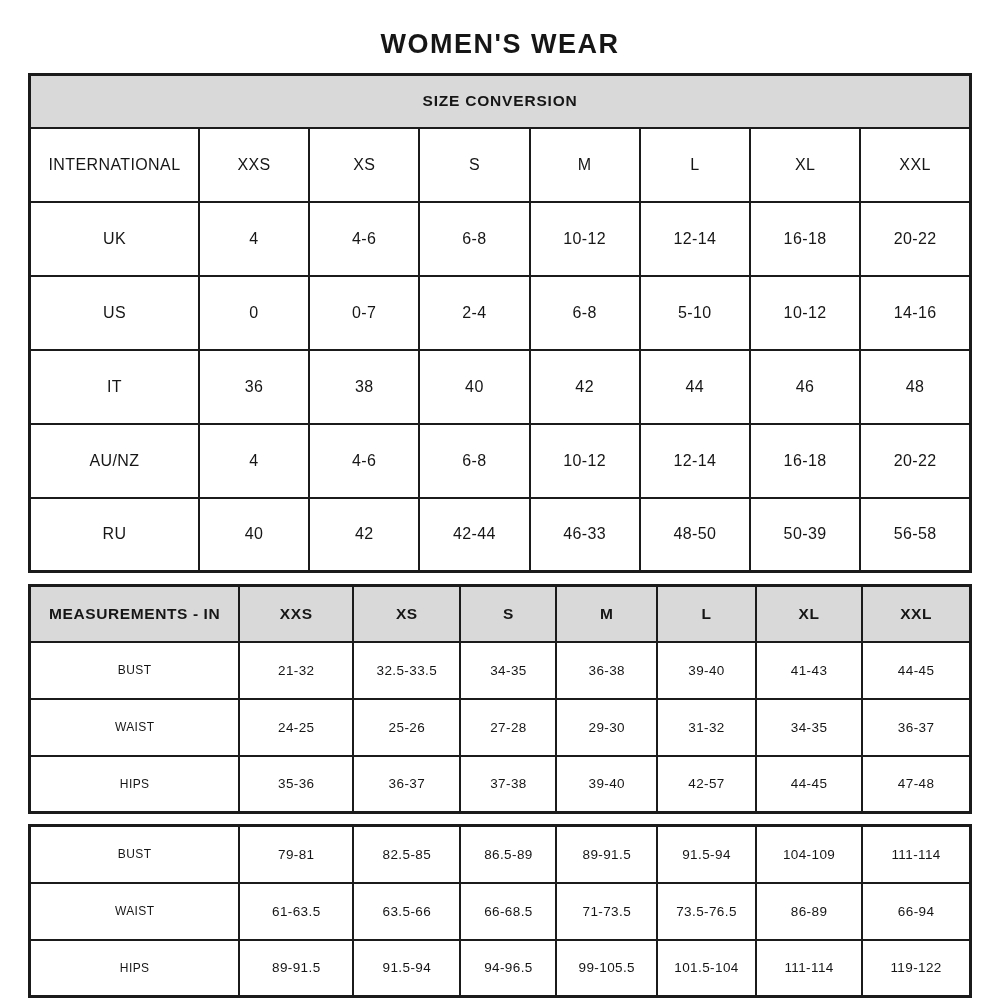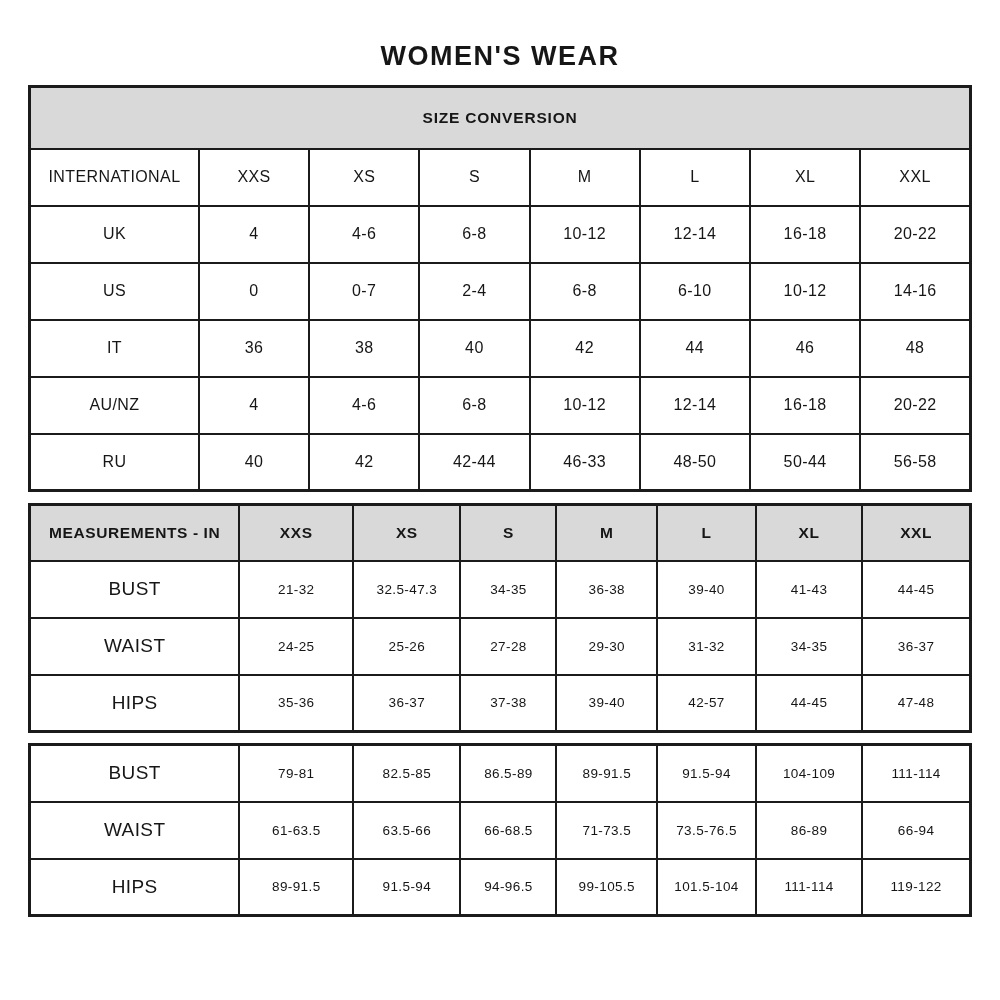--- a/index.html
+++ b/index.html
@@ -7,21 +7,21 @@
     padding: 0;
     background: #ffffff;
     width: 1000px;
     height: 1000px;
     overflow: hidden;
     font-family: "Liberation Sans", sans-serif;
     color: #161616;
   }
   .sheet {
     width: 944px;
-    margin: 12px auto;
+    margin: 0 auto;
     padding-top: 26px;
   }
   .page-title {
     text-align: center;
     font-size: 27px;
     font-weight: 700;
     letter-spacing: 1.5px;
     margin: 2px 0 13px 0;
     line-height: 32px;
   }
@@ -35,42 +35,42 @@
     text-align: center;
     vertical-align: middle;
     padding: 0 2px;
     overflow: hidden;
     letter-spacing: 0.4px;
   }
   table { border: 3px solid #1b1b1b; }
 
   
   .t1 { margin-bottom: 11px; }
-  .t1 tr { height: 57px; }
-  .t1 tr.banner-row { height: 62px; }
+  .t1 tr { height: 74px; }
+  .t1 tr.banner-row { height: 53px; }
   .t1 .banner-cell {
     background: #d9d9d9;
     font-weight: 700;
     font-size: 15.5px;
     letter-spacing: 0.8px;
   }
   .t1 td { font-size: 16px; }
 
   
   .meas { margin-bottom: 10px; }
   .meas tr { height: 57px; }
   .meas tr.head-row { height: 56px; }
   .meas tr.head-row td {
     background: #d9d9d9;
     font-weight: 700;
     font-size: 15.5px;
     letter-spacing: 0.6px;
   }
   .meas td { font-size: 13.5px; }
-  .meas td.row-label { font-size: 19px; }
+  .meas td.row-label { font-size: 12px; }
 </style>
 </head>
 <body>
 
 <div class="sheet">
 
   <h1 class="page-title">WOMEN'S WEAR</h1>
 
   <table class="t1">
     <colgroup>
@@ -106,21 +106,21 @@
           <td>12-14</td>
           <td>16-18</td>
           <td>20-22</td>
         </tr>
         <tr>
           <td class="row-label">US</td>
           <td>0</td>
           <td>0-7</td>
           <td>2-4</td>
           <td>6-8</td>
-          <td>6-10</td>
+          <td>5-10</td>
           <td>10-12</td>
           <td>14-16</td>
         </tr>
         <tr>
           <td class="row-label">IT</td>
           <td>36</td>
           <td>38</td>
           <td>40</td>
           <td>42</td>
           <td>44</td>
@@ -137,21 +137,21 @@
           <td>16-18</td>
           <td>20-22</td>
         </tr>
         <tr>
           <td class="row-label">RU</td>
           <td>40</td>
           <td>42</td>
           <td>42-44</td>
           <td>46-33</td>
           <td>48-50</td>
-          <td>50-44</td>
+          <td>50-39</td>
           <td>56-58</td>
         </tr>
       </tbody>
     </table>
 
   <table class="meas">
     <colgroup>
       <col style="width:22.3%">
       <col style="width:12.1%">
         <col style="width:11.4%">
@@ -168,21 +168,21 @@
           <td>XS</td>
           <td>S</td>
           <td>M</td>
           <td>L</td>
           <td>XL</td>
           <td>XXL</td>
         </tr>
         <tr>
           <td class="row-label">BUST</td>
           <td>21-32</td>
-          <td>32.5-47.3</td>
+          <td>32.5-33.5</td>
           <td>34-35</td>
           <td>36-38</td>
           <td>39-40</td>
           <td>41-43</td>
           <td>44-45</td>
         </tr>
         <tr>
           <td class="row-label">WAIST</td>
           <td>24-25</td>
           <td>25-26</td>

